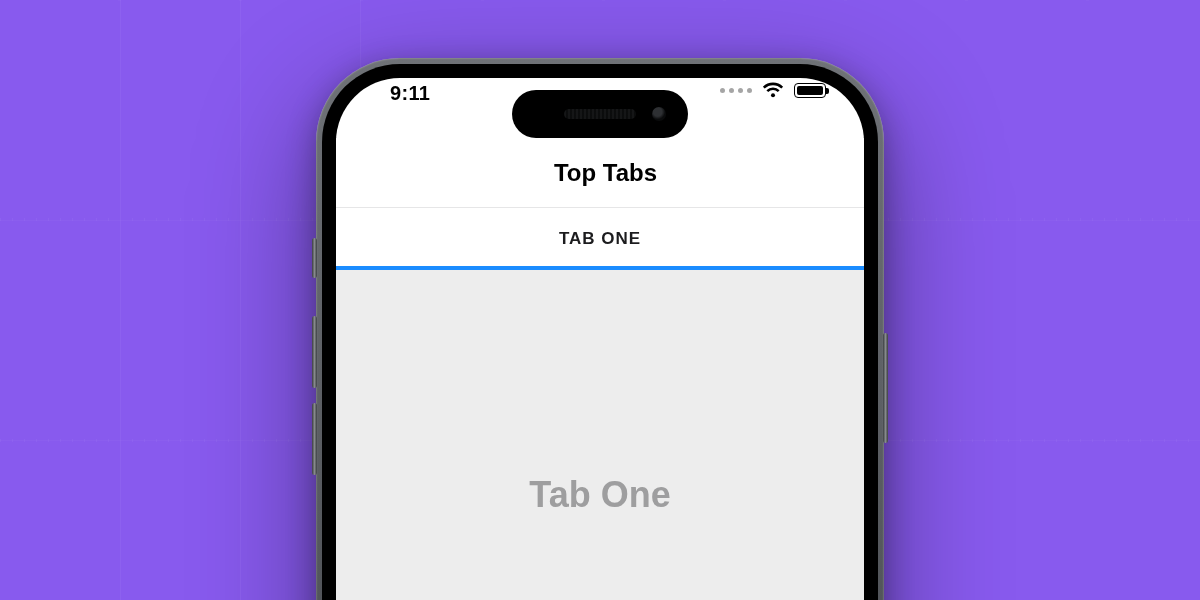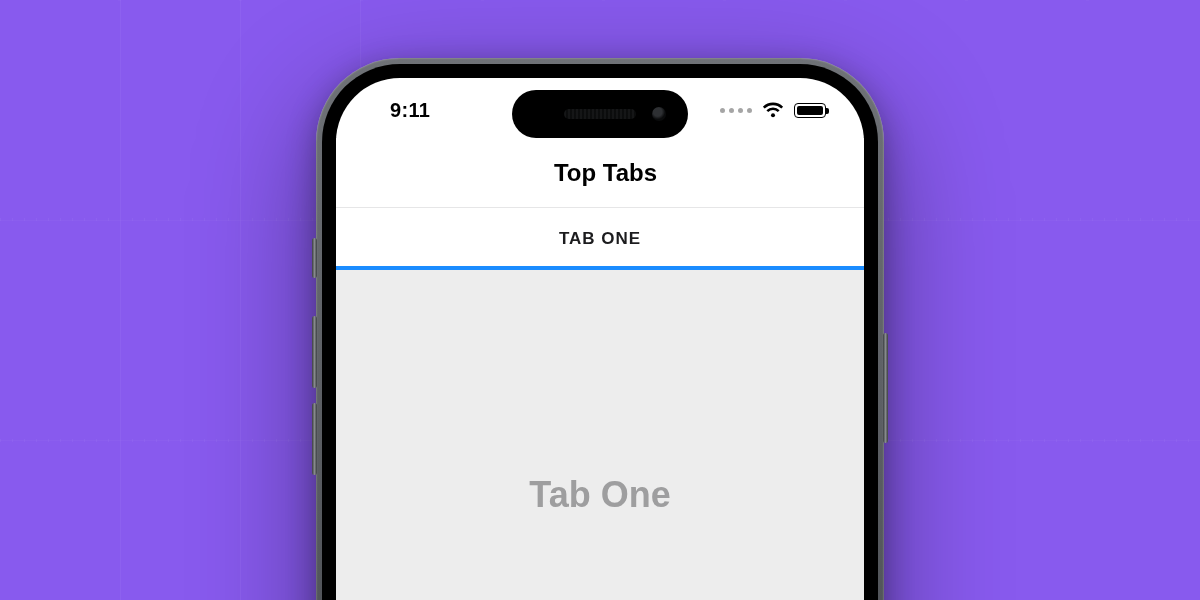--- a/index.html
+++ b/index.html
@@ -67,21 +67,21 @@
   }
   .speaker {
     width:72px; height:10px; border-radius:6px;
     background:repeating-linear-gradient(90deg,#2f3133 0 2px,#191b1c 2px 4px);
     opacity:.45;
   }
 
   
   .statusbar {
     position:absolute; top:0; left:0; right:0; height:60px;
-    display:flex; align-items:center; justify-content:space-between;
+    display:flex; align-items:flex-start; justify-content:space-between;
     padding:4px 32px 0;
   }
   .time { font-size:20px; font-weight:600; letter-spacing:.3px; margin-left:22px; }
   .status-right { display:flex; align-items:center; gap:10px; margin-right:6px; }
   .dots { display:flex; gap:4px; opacity:.35; }
   .dots span { width:5px; height:5px; border-radius:50%; background:#000; }
   .wifi svg { display:block; }
   .batt {
     width:32px; height:15px; border:1.6px solid #000; border-radius:4px;
     position:relative;

